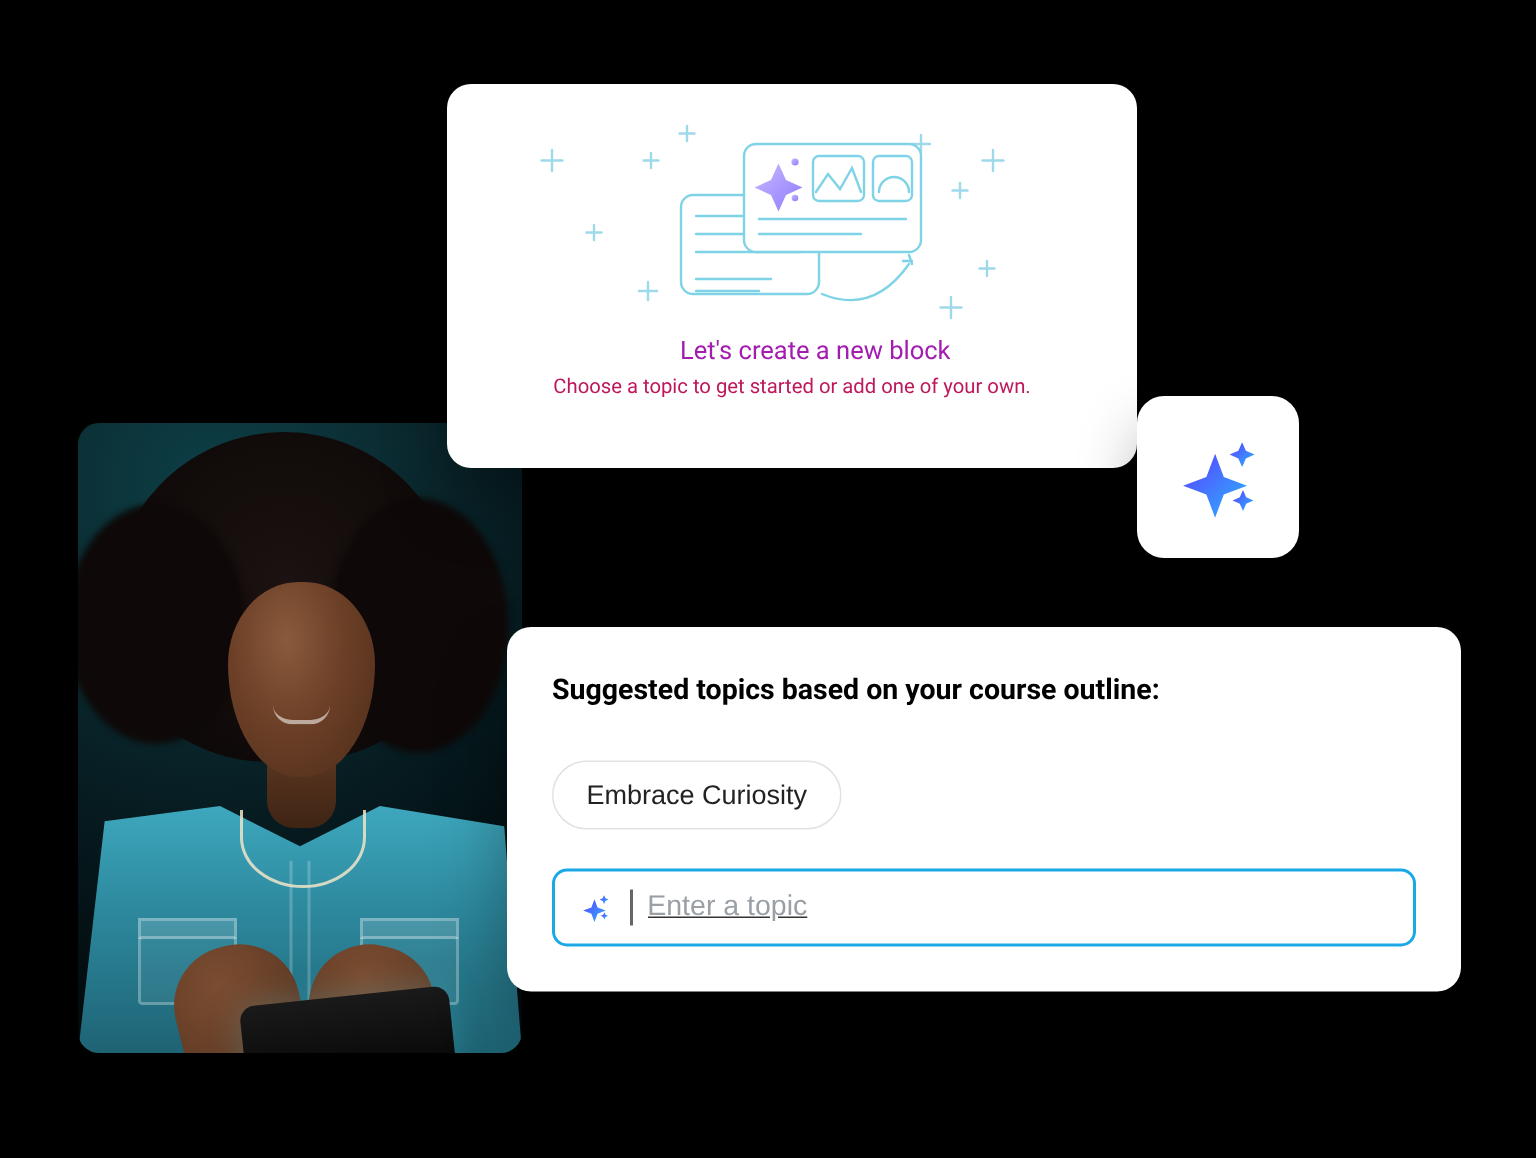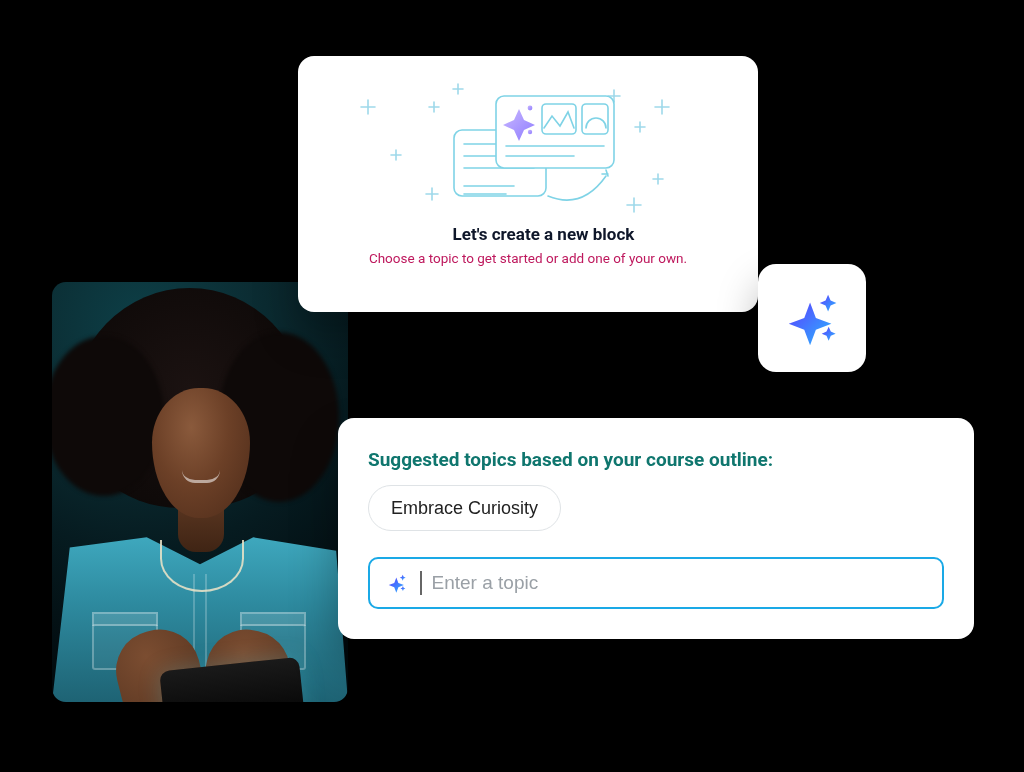--- a/index.html
+++ b/index.html
@@ -139,22 +139,22 @@
       align-items: center;
       padding: 22px 24px 26px;
     }
     .hero-illustration {
       width: 380px; height: 140px;
       position: relative;
       flex: 0 0 auto;
     }
     .hero-title {
       font-size: 17px;
-      font-weight: 700;
-      color: #0f172a;
+      font-weight: 400;
+      color: #a21caf;
       margin-top: 6px;
       margin-left: 31px;
     }
     .hero-sub {
       font-size: 13.5px;
       color: #be185d;
       margin-top: 6px;
     }
 
     
@@ -176,26 +176,26 @@
       left: 338px; top: 418px;
       width: 636px;
       background: #fff;
       border-radius: 16px;
       box-shadow: 0 26px 48px rgba(0,0,0,0.32);
       padding: 30px 30px 30px;
     }
     .suggest-title {
       font-size: 19px;
       font-weight: 700;
-      color: #0f766e;
+      color: #000000;
     }
     .chips {
       display: flex;
       gap: 10px;
-      margin-top: 14px;
+      margin-top: 36px;
       flex-wrap: wrap;
     }
     .chip {
       border: 1px solid #dfe3e6;
       border-radius: 999px;
       padding: 13px 22px;
       font-size: 18px;
       color: #222;
       background: #fff;
       cursor: pointer;
@@ -216,20 +216,21 @@
       width: 22px; height: 22px;
       flex: 0 0 auto;
     }
     .topic-input {
       border: none;
       outline: none;
       font-size: 19px;
       color: #333;
       width: 100%;
       background: transparent;
+      text-decoration: underline;
     }
     .topic-input::placeholder {
       color: #9aa0a6;
     }
     .caret {
       width: 1.5px; height: 24px;
       background: #666;
       flex: 0 0 auto;
       margin-right: -2px;
     }

